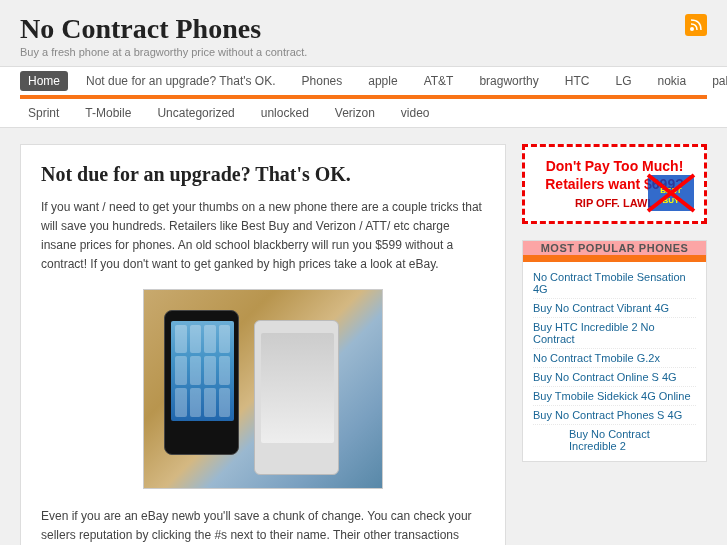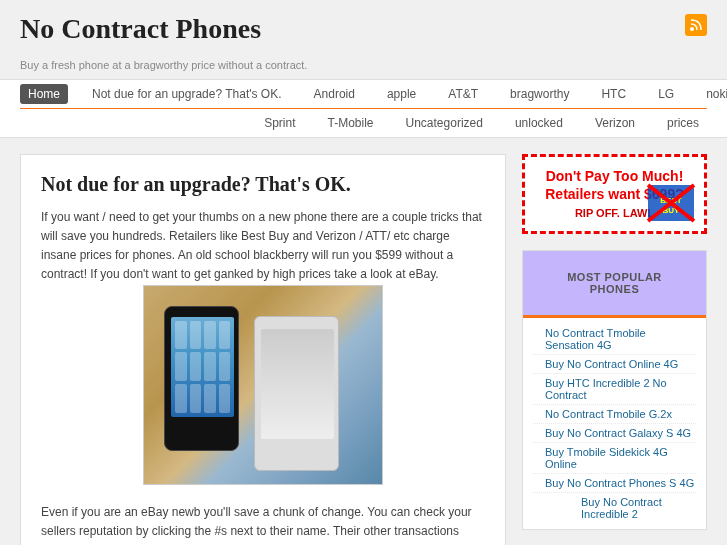--- a/index.html
+++ b/index.html
@@ -24,21 +24,21 @@
     #site-title {
       font-size: 28px;
       font-weight: bold;
       color: #222;
       font-family: Georgia, serif;
       line-height: 1.1;
     }
     #site-tagline {
       font-size: 11px;
       color: #888;
-      margin-top: 14px;
+      margin-top: 1px;
       font-family: Arial, sans-serif;
     }
     #rss-icon {
       position: absolute;
       top: 14px;
       right: 20px;
       width: 22px;
       height: 22px;
       background: #f90;
       border-radius: 3px;
@@ -51,38 +51,38 @@
     
     #nav {
       background: #fff;
       border-bottom: 1px solid #ddd;
       padding: 0 20px;
       font-family: Arial, sans-serif;
     }
     #nav-row1, #nav-row2 {
       display: flex;
       flex-wrap: nowrap;
-      gap: 16px;
+      gap: 10px;
       padding: 4px 0;
     }
     .nav-item {
       font-size: 12px;
       color: #555;
       padding: 3px 8px;
       cursor: pointer;
       white-space: nowrap;
       text-decoration: none;
       display: inline-block;
     }
     .nav-item.active {
       background: #555;
       color: #fff;
       border-radius: 3px;
     }
-    #nav-row2 { border-top: 1px solid #f97316; justify-content: flex-end; }
+    #nav-row2 { border-top: 4px solid #f97316; }
     
     #content-wrapper {
       display: flex;
       gap: 16px;
       padding: 16px 20px;
     }
     
     #main {
       flex: 1;
       background: #fff;
@@ -94,20 +94,21 @@
       font-weight: bold;
       color: #222;
       margin-bottom: 12px;
       font-family: Georgia, serif;
     }
     #post-body {
       font-size: 12px;
       color: #444;
       line-height: 1.6;
       font-family: Arial, sans-serif;
+      margin-bottom: 14px;
     }
     #post-image-wrapper {
       text-align: center;
       margin-bottom: 14px;
     }
     #post-image {
       width: 240px;
       height: 200px;
       background: linear-gradient(135deg, #c8a96e 0%, #b8954e 30%, #d4b882 50%, #9ab8d0 60%, #7aa0c0 80%, #5888a8 100%);
       display: inline-block;
@@ -193,48 +194,47 @@
       bottom: 8px;
       right: 8px;
       width: 50px;
       height: 40px;
     }
     #popular-phones {
       background: #fff;
       border: 1px solid #ddd;
     }
     #popular-header {
-      background: #c4b5fd;
+      background: #fca5a5;
       text-align: center;
-      padding: 20px;
+      padding: 1px;
       font-size: 11px;
       font-weight: bold;
       color: #555;
       font-family: Arial, sans-serif;
       text-transform: uppercase;
       letter-spacing: 0.5px;
-      border-bottom: 3px solid #f97316;
+      border-bottom: 7px solid #f97316;
     }
     #popular-list {
       list-style: none;
       padding: 6px 10px;
     }
     #popular-list li {
       padding: 3px 0;
       border-bottom: 1px dotted #e8e8e8;
     }
     #popular-list li:last-child { border-bottom: none; padding-left: 36px; }
     .popular-link {
       font-size: 11px;
       color: #1a6696;
       text-decoration: none;
       font-family: Arial, sans-serif;
       cursor: pointer;
       display: block;
-      margin-left: 12px;
     }
   </style>
 </head>
 <body>
 
 <div id="wrapper">
 
   <div id="header">
     <div id="site-title">No Contract Phones</div>
     <div id="site-tagline">Buy a fresh phone at a bragworthy price without a contract.</div>
@@ -244,38 +244,38 @@
         <path d="M2 6 Q8 6 8 12" stroke="white" stroke-width="1.5" fill="none"></path>
         <path d="M2 2 Q12 2 12 12" stroke="white" stroke-width="1.5" fill="none"></path>
       </svg>
     </div>
   </div>
 
   <div id="nav">
     <div id="nav-row1">
       <a class="nav-item active">Home</a>
       <a class="nav-item">Not due for an upgrade? That's OK.</a>
-      <a class="nav-item">Android</a>
+      <a class="nav-item">Phones</a>
       <a class="nav-item">apple</a>
       <a class="nav-item">AT&amp;T</a>
       <a class="nav-item">bragworthy</a>
       <a class="nav-item">HTC</a>
       <a class="nav-item">LG</a>
       <a class="nav-item">nokia</a>
       <a class="nav-item">palm</a>
       <a class="nav-item">samsung</a>
       <a class="nav-item">sidekick</a>
     </div>
     <div id="nav-row2">
       <a class="nav-item">Sprint</a>
       <a class="nav-item">T-Mobile</a>
       <a class="nav-item">Uncategorized</a>
       <a class="nav-item">unlocked</a>
       <a class="nav-item">Verizon</a>
-      <a class="nav-item">prices</a>
+      <a class="nav-item">video</a>
     </div>
   </div>
 
   <div id="content-wrapper">
 
     <div id="main">
       <h1 id="post-title">Not due for an upgrade? That's OK.</h1>
       <p id="post-body">If you want / need to get your thumbs on a new phone there are a couple tricks that will save you hundreds. Retailers like Best Buy and Verizon / ATT/ etc charge insane prices for phones. An old school blackberry will run you $599 without a contract! If you don't want to get ganked by high prices take a look at eBay.</p>
       <div id="post-image-wrapper">
         <div id="post-image">
@@ -321,30 +321,30 @@
         </svg>
       </div>
 
       <div id="popular-phones">
         <div id="popular-header">MOST POPULAR PHONES</div>
         <ul id="popular-list">
         <li>
               <a class="popular-link">No Contract Tmobile Sensation 4G</a>
             </li>
             <li>
-              <a class="popular-link">Buy No Contract Online 4G</a>
+              <a class="popular-link">Buy No Contract Vibrant 4G</a>
             </li>
             <li>
               <a class="popular-link">Buy HTC Incredible 2 No Contract</a>
             </li>
             <li>
               <a class="popular-link">No Contract Tmobile G.2x</a>
             </li>
             <li>
-              <a class="popular-link">Buy No Contract Galaxy S 4G</a>
+              <a class="popular-link">Buy No Contract Online S 4G</a>
             </li>
             <li>
               <a class="popular-link">Buy Tmobile Sidekick 4G Online</a>
             </li>
             <li>
               <a class="popular-link">Buy No Contract Phones S 4G</a>
             </li>
             <li>
               <a class="popular-link">Buy No Contract Incredible 2</a>
             </li>

